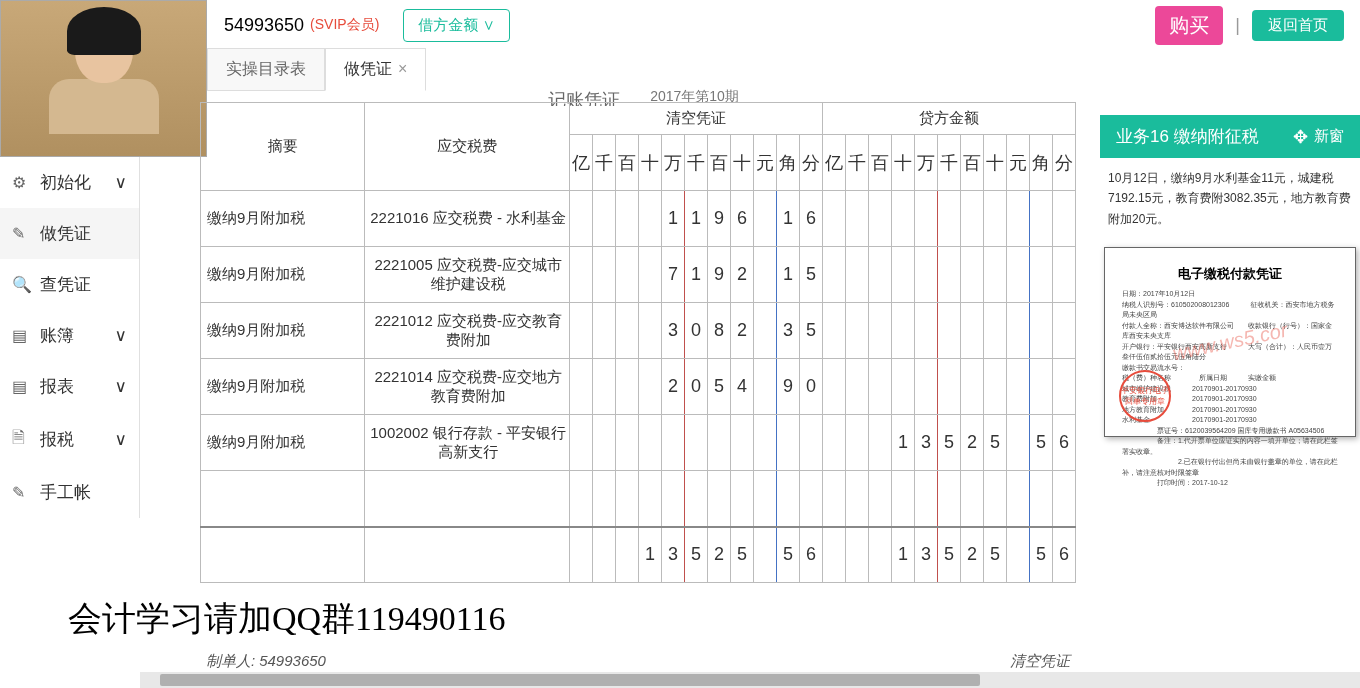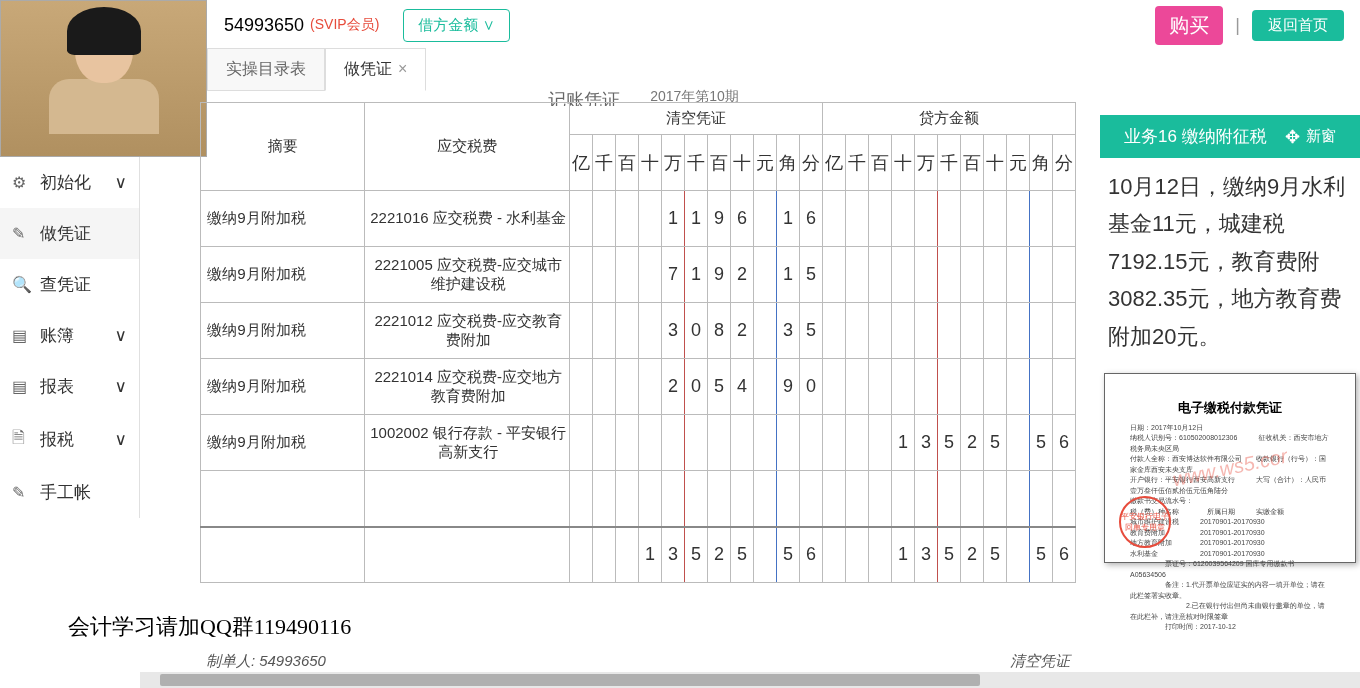--- a/index.html
+++ b/index.html
@@ -33,42 +33,42 @@
 
 .page-title-bar { position: absolute; top: 88px; left: 207px; right: 280px; height: 18px; padding: 0 20px; display: flex; align-items: flex-start; justify-content: center; color: #666; font-size: 14px; overflow: hidden; }
 
 .table-area { position: absolute; top: 102px; left: 200px; width: 876px; }
 .voucher-table { border-collapse: collapse; width: 100%; }
 .voucher-table th, .voucher-table td { border: 1px solid #bbb; padding: 4px 2px; font-size: 15px; text-align: center; color: #333; }
 .voucher-table th { font-weight: normal; height: 32px; }
 .voucher-table .sum-col { width: 208px; margin-left: 44px; }
 .voucher-table .acc-col { width: 248px; }
 .voucher-table .digit { width: 21px; font-size: 18px; height: 56px; }
-.voucher-table td.summary { text-align: left; padding-left: 6px; height: 56px; font-family: Liberation Mono, monospace; }
+.voucher-table td.summary { text-align: left; padding-left: 6px; height: 56px; }
 .voucher-table td.account { text-align: center; padding-left: 4px; font-size: 15px; }
 .d-sep { border-right: 1px solid #bbb !important; }
 .d-red { border-right: 1px solid #c0504d !important; }
 .d-blue { border-right: 1px solid #4472c4 !important; }
 .tr-total td { border-top: 2px solid #888; }
 
 .footer-bar { position: absolute; top: 648px; left: 200px; width: 876px; display: flex; padding: 4px 6px; font-size: 15px; color: #555; font-style: italic; }
 .footer-bar .clear { margin-left: auto; cursor: pointer; }
 
 .right-panel { position: absolute; top: 115px; right: 0; width: 260px; }
-.panel-header { background: #1abc9c; color: #fff; padding: 10px 24px; font-size: 17px; display: flex; align-items: center; }
+.panel-header { background: #1abc9c; color: #fff; padding: 10px 16px; font-size: 17px; display: flex; align-items: center; }
 .move-ic { margin-left: auto; font-size: 18px; }
 .new-win { margin-left: 6px; font-size: 15px; text-align: center; }
-.panel-body { padding: 10px 8px; font-size: 22px; color: #333; line-height: 1.7; }
-.receipt-img { margin: 8px 4px; border: 1px solid #666; box-shadow: 2px 2px 6px rgba(0,0,0,0.3); background: #fff; height: 190px; padding: 25px; position: relative; }
+.panel-body { padding: 10px 8px; font-size: 12px; color: #333; line-height: 1.7; }
+.receipt-img { margin: 8px 4px; border: 1px solid #666; box-shadow: 2px 2px 6px rgba(0,0,0,0.3); background: #fff; height: 190px; padding: 17px; position: relative; }
 .receipt-title { text-align: center; font-size: 13px; font-weight: bold; }
 .receipt-lines { font-size: 7px; color: #444; line-height: 1.5; margin-top: 6px; }
 .red-stamp { position: absolute; bottom: 14px; left: 14px; width: 52px; height: 52px; border: 2px solid #e74c3c; border-radius: 50%; display: flex; align-items: center; justify-content: center; font-size: 8px; color: #e74c3c; text-align: center; }
 .watermark { position: absolute; top: 50%; left: 50%; transform: translate(-50%,-50%) rotate(-12deg); color: rgba(231,76,60,0.4); font-size: 20px; font-style: italic; }
 
-.overlay-text { position: absolute; bottom: 46px; left: 68px; font-size: 22px; color: #000; font-family: "KaiTi", "STKaiti", serif; z-index: 100; }
+.overlay-text { position: absolute; bottom: 46px; left: 68px; font-size: 34px; color: #000; font-family: "KaiTi", "STKaiti", serif; z-index: 100; }
 
 .hscroll { position: absolute; bottom: 0; left: 140px; right: 0; height: 16px; background: #e8e8e8; }
 .hthumb { position: absolute; left: 20px; width: 820px; height: 12px; top: 2px; background: #b0b0b0; border-radius: 2px; }
 </style>
 </head>
 <body>
 
 <div class="top-bar" style="left:208px">
   <span class="user-id">54993650</span>
   <span class="svip">(SVIP会员)</span>

